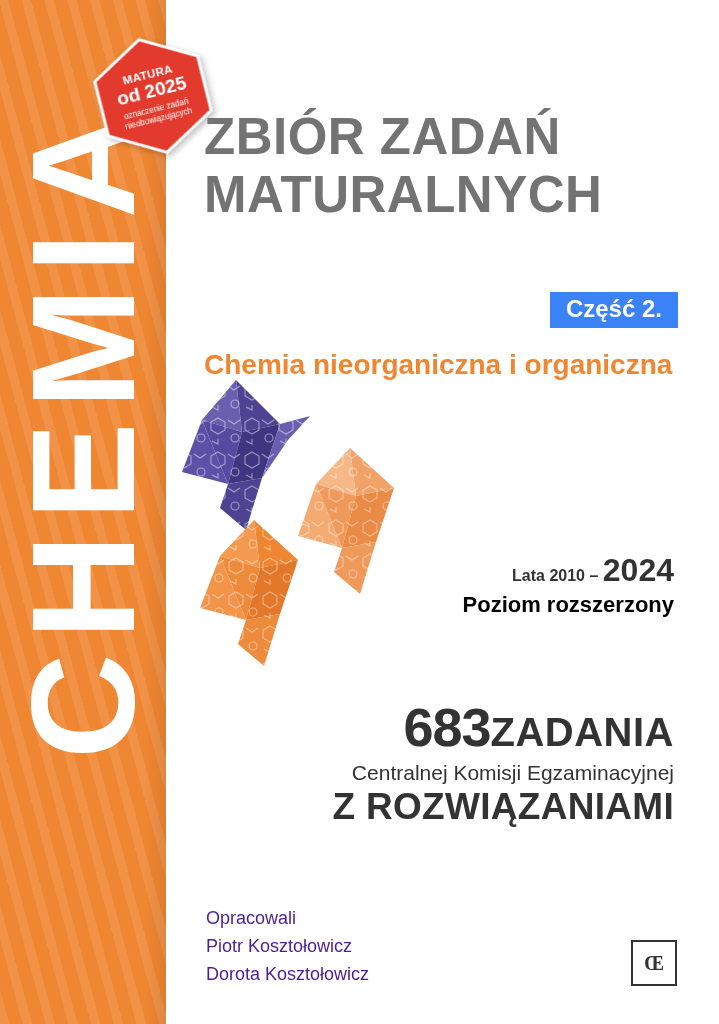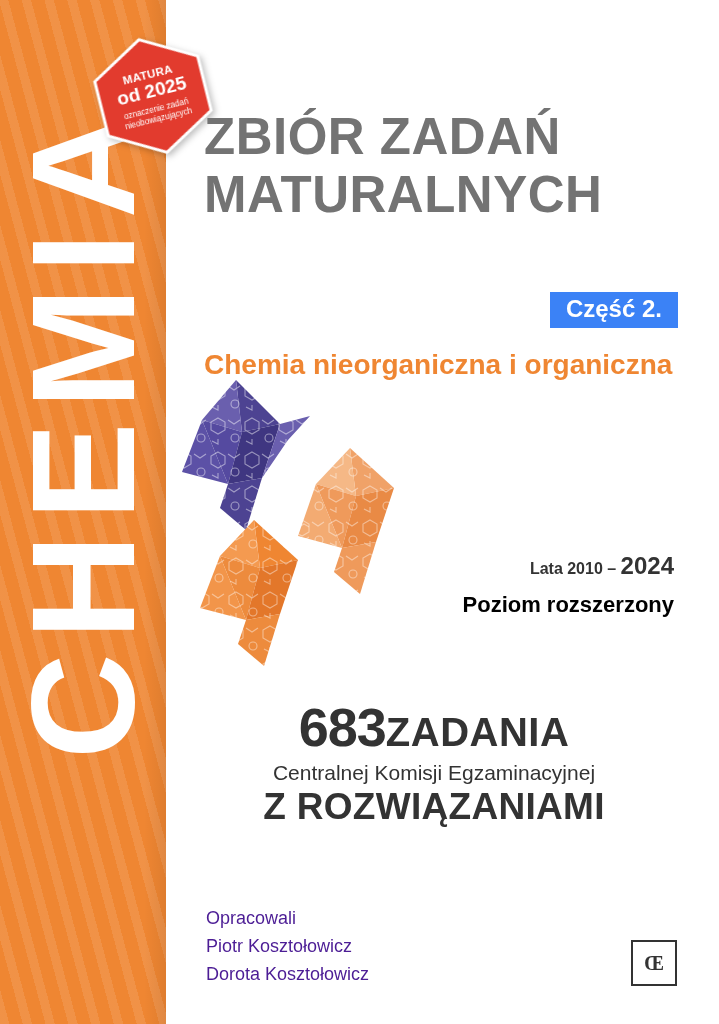--- a/index.html
+++ b/index.html
@@ -157,37 +157,37 @@
     position: absolute;
     right: 45px;
     top: 550px;
     text-align: right;
     color: #333333;
     font-size: 25px;
     font-weight: bold;
     line-height: 1.25;
   }
   .years .small { font-weight: bold; font-size: 16px; }
-  .years .big { font-size: 24px; font-weight: bold; }
+  .years .big { font-size: 32px; font-weight: bold; }
   .level {
     position: absolute;
     right: 45px;
     top: 592px;
     text-align: right;
     color: #000000;
     font-size: 22px;
     font-weight: bold;
   }
 
   
   .tasks {
     position: absolute;
     right: 45px;
     top: 700px;
-    text-align: center;
+    text-align: right;
     color: #333333;
     width: 480px;
   }
   .tasks-line1 {
     line-height: 1;
     white-space: nowrap;
   }
   .tasks-count {
     font-size: 54px;
     font-weight: bold;

